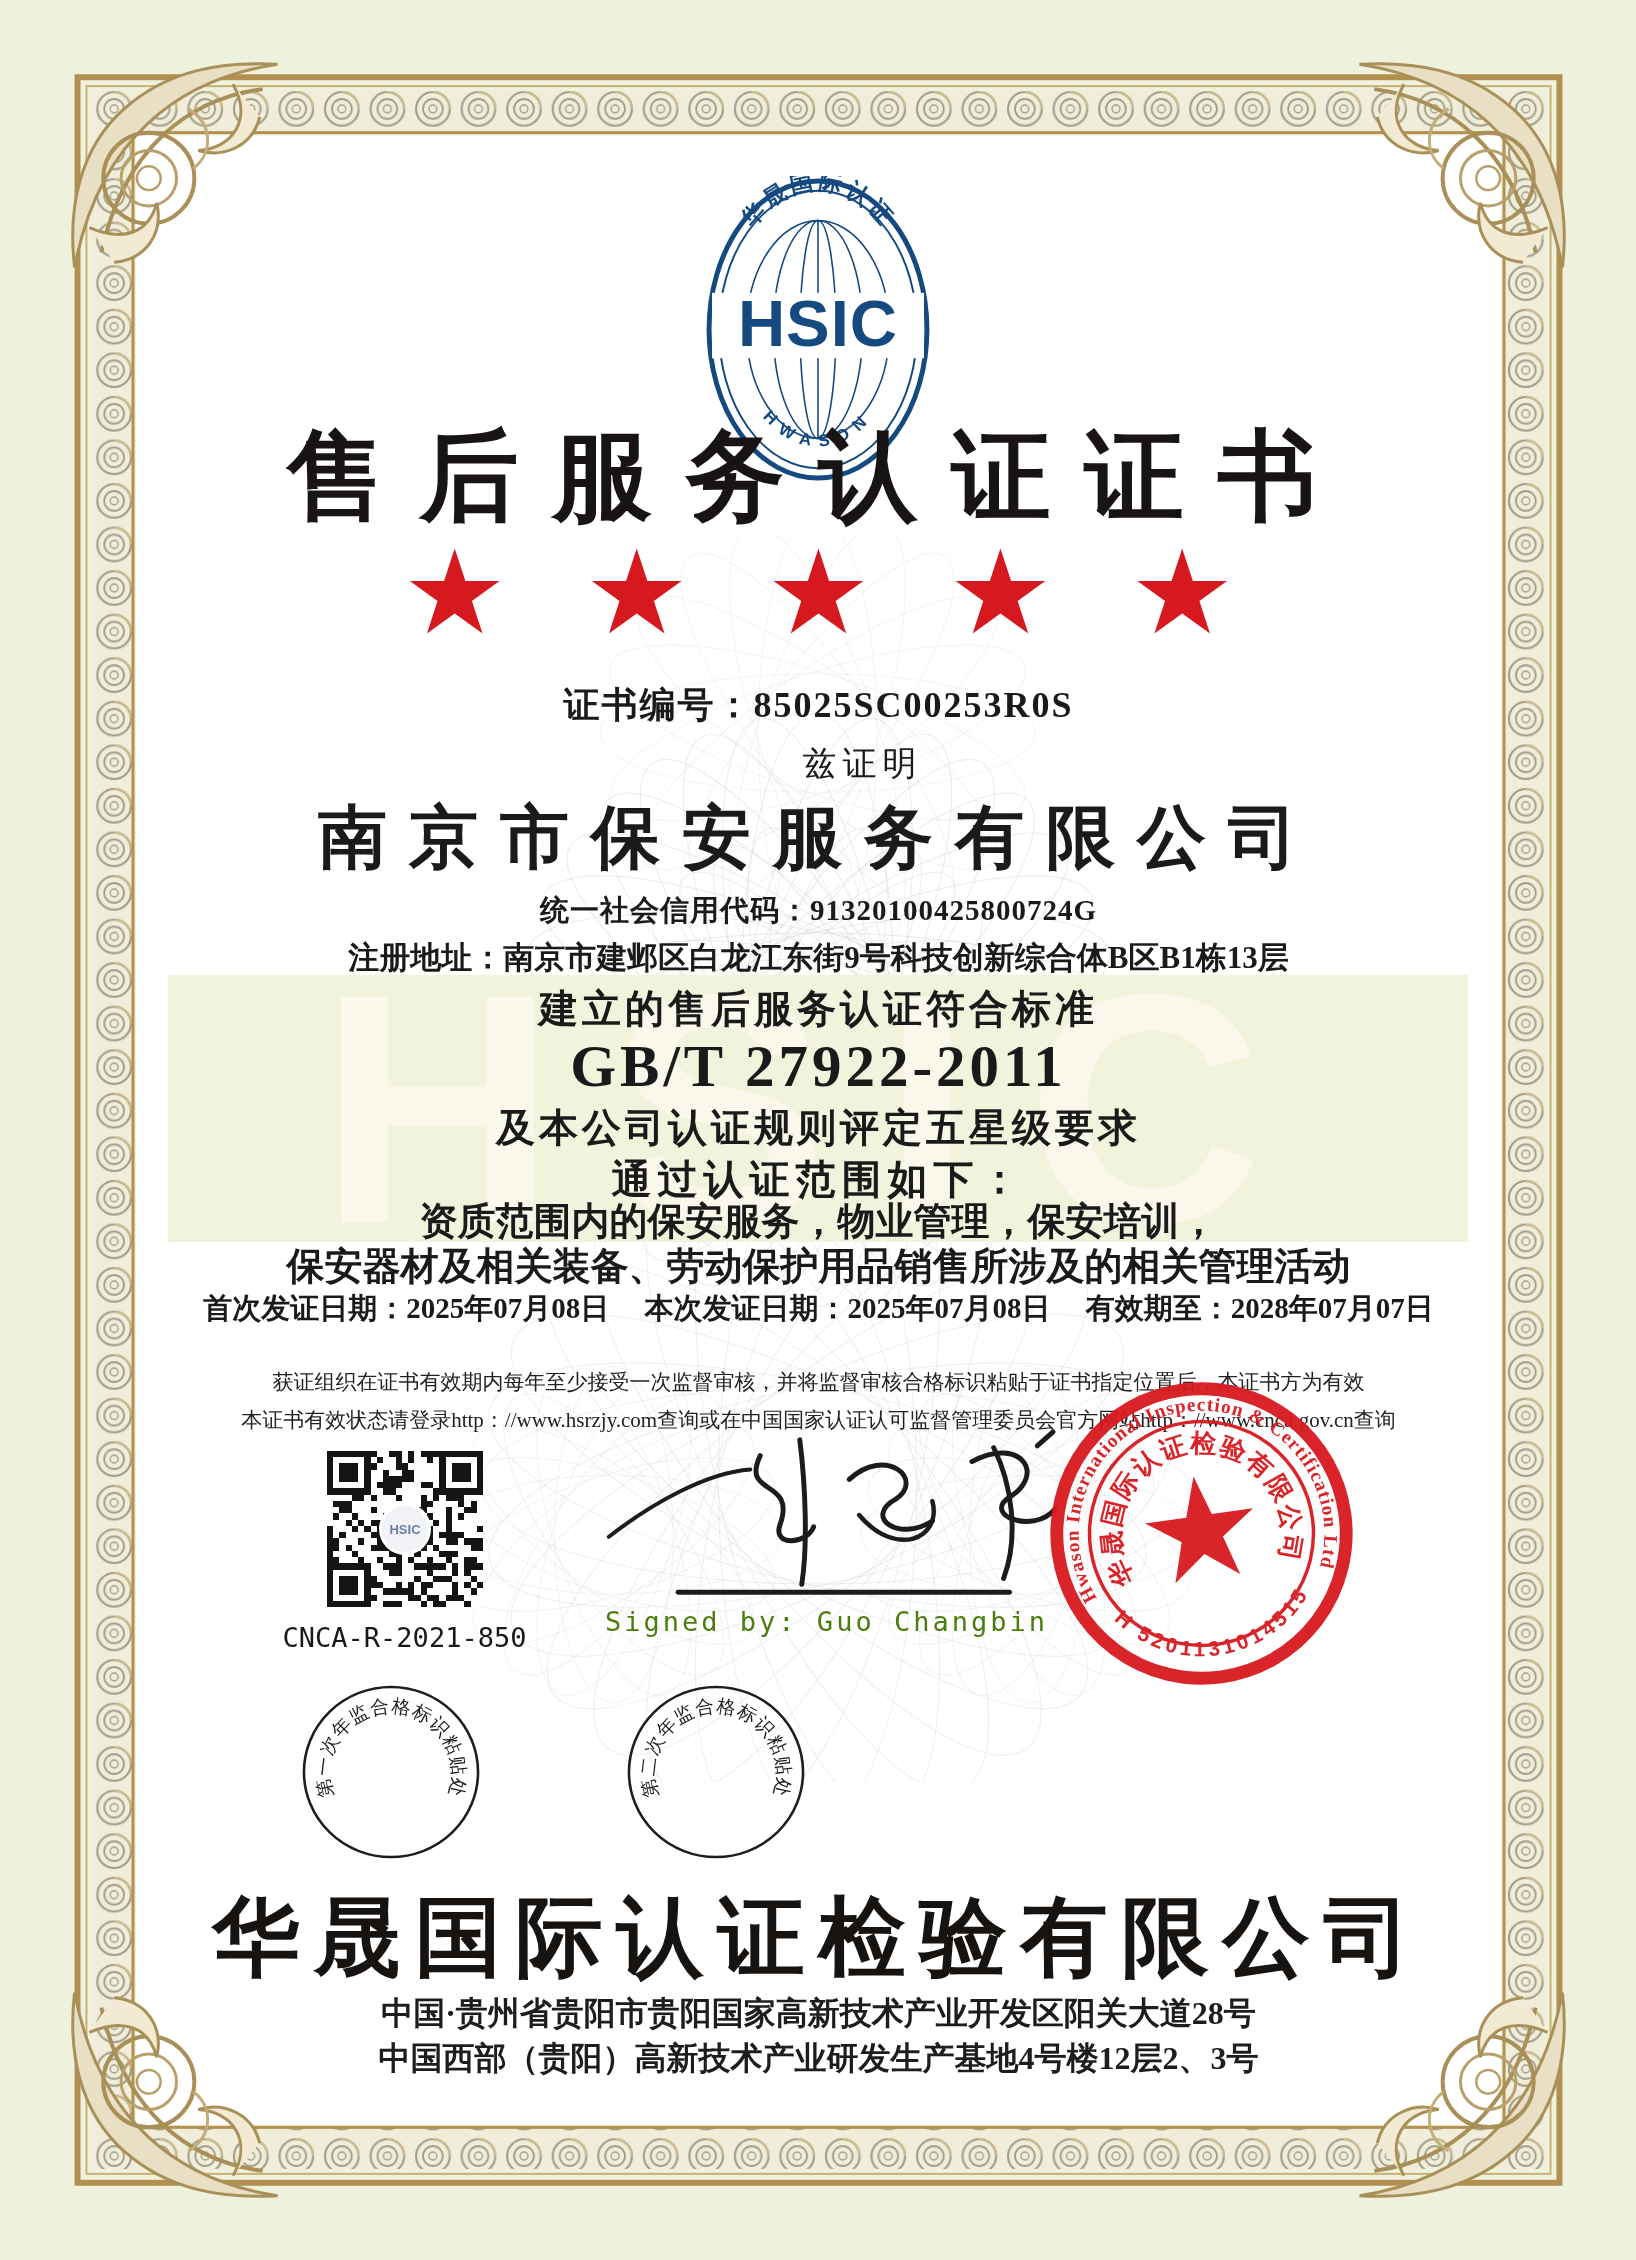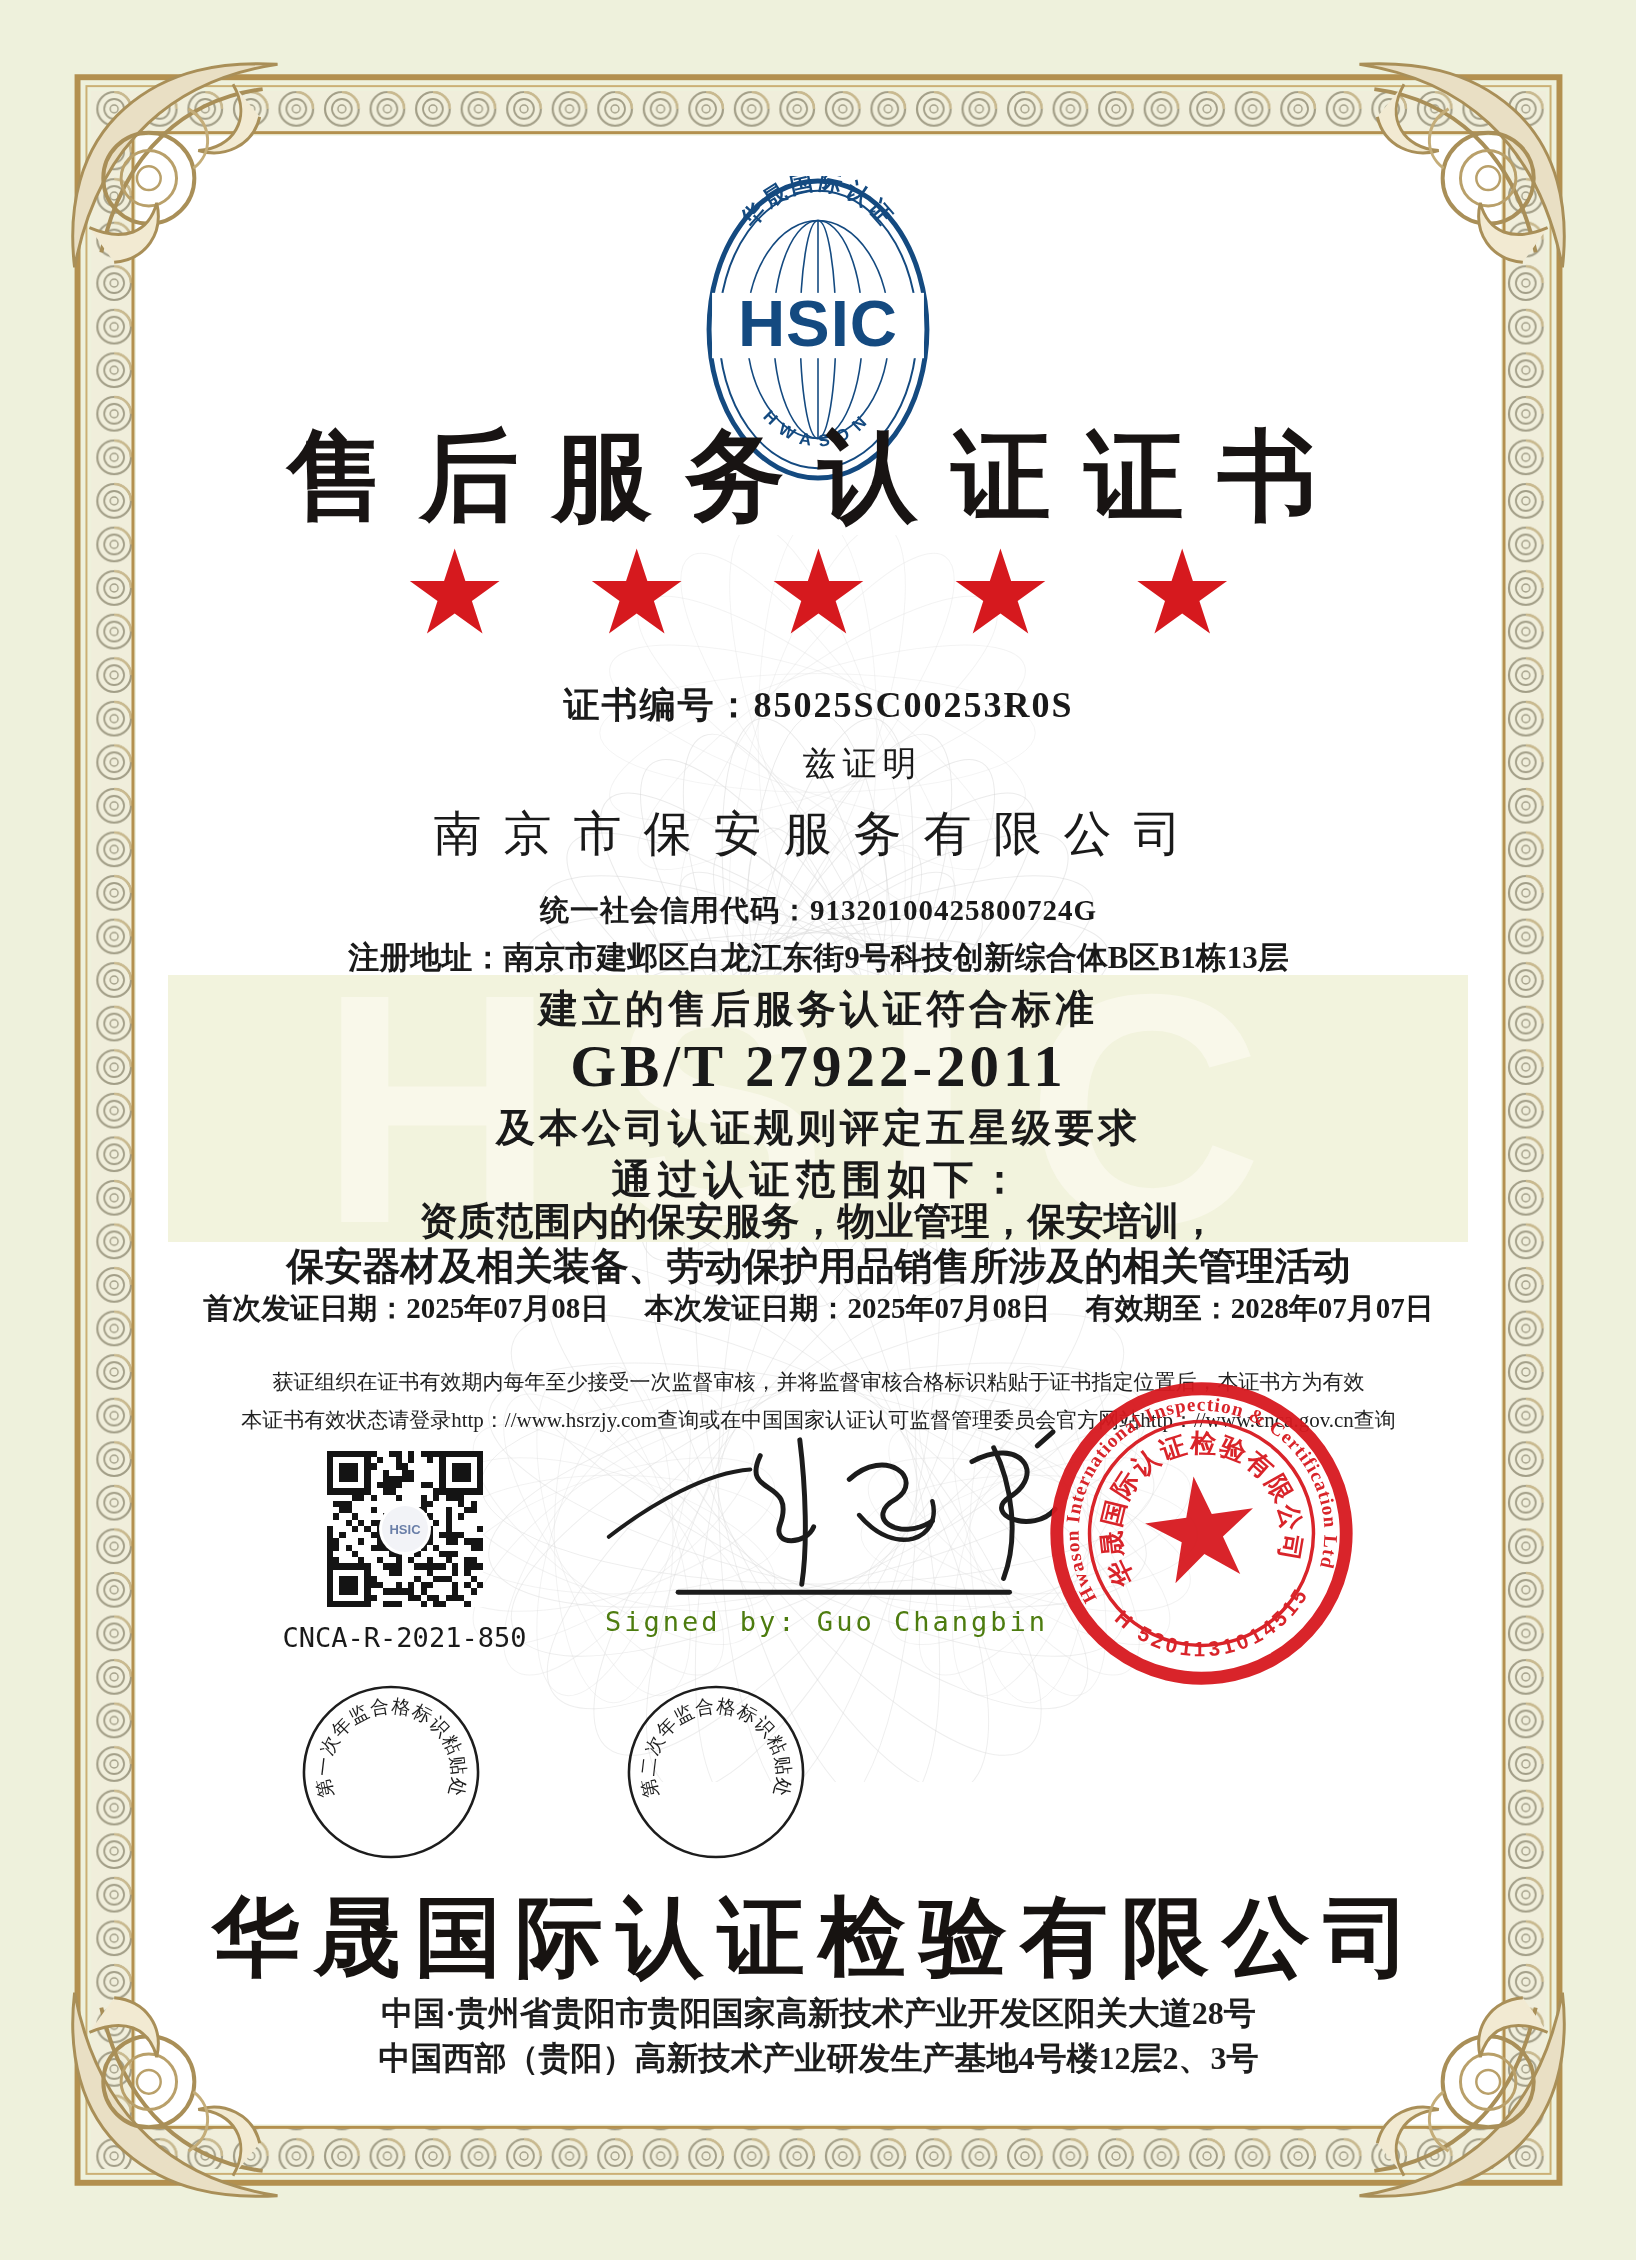--- a/index.html
+++ b/index.html
@@ -10,21 +10,21 @@
   
   .wm-band{left:168px;top:975px;width:1300px;height:267px;background:#f2f3dd;overflow:hidden;
            display:flex;align-items:center;justify-content:center;}
   .wm-text{font-family:"Liberation Sans","DejaVu Sans",sans-serif;font-weight:bold;font-size:327px;
            letter-spacing:54px;color:#f9f8ea;line-height:1;user-select:none;}
   
   .title{top:411px;font-size:99px;font-weight:900;letter-spacing:34px;color:#181413;}
   .stars{top:535px;font-size:117px;letter-spacing:77px;line-height:1;text-indent:77px;}
   .certno{top:681px;font-size:36px;font-weight:700;letter-spacing:2px;}
   .certify{top:741px;font-size:34px;letter-spacing:6px;padding-left:44px;}
-  .company{top:792px;font-size:48px;font-weight:400;letter-spacing:22px;margin-top:10px;}
+  .company{top:792px;font-size:69px;font-weight:700;letter-spacing:22px;}
   .code{top:891px;font-size:29px;font-weight:600;letter-spacing:1px;}
   .regaddr{top:937px;font-size:31px;font-weight:600;}
   .intro{top:982px;font-size:39px;font-weight:700;letter-spacing:4px;}
   .standard{top:1032px;font-size:59px;font-weight:900;letter-spacing:4px;}
   .suffix{top:1101px;font-size:39px;font-weight:600;letter-spacing:4px;}
   .scopehead{top:1152px;font-size:40px;font-weight:600;letter-spacing:6px;}
   .scope1{top:1196px;font-size:38px;font-weight:800;}
   .scope2{top:1241px;font-size:38px;font-weight:800;}
   .dates{top:1289px;font-size:29px;font-weight:700;}
   .dates span{margin:12px 14px;}

